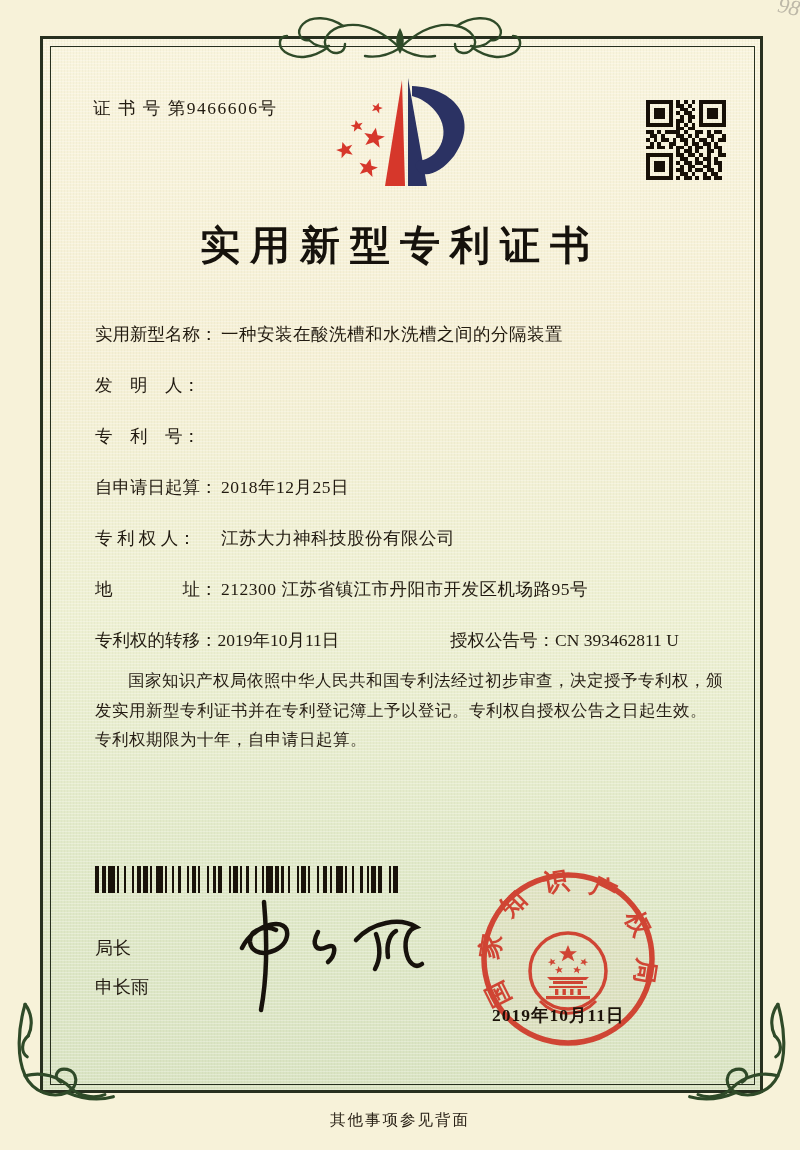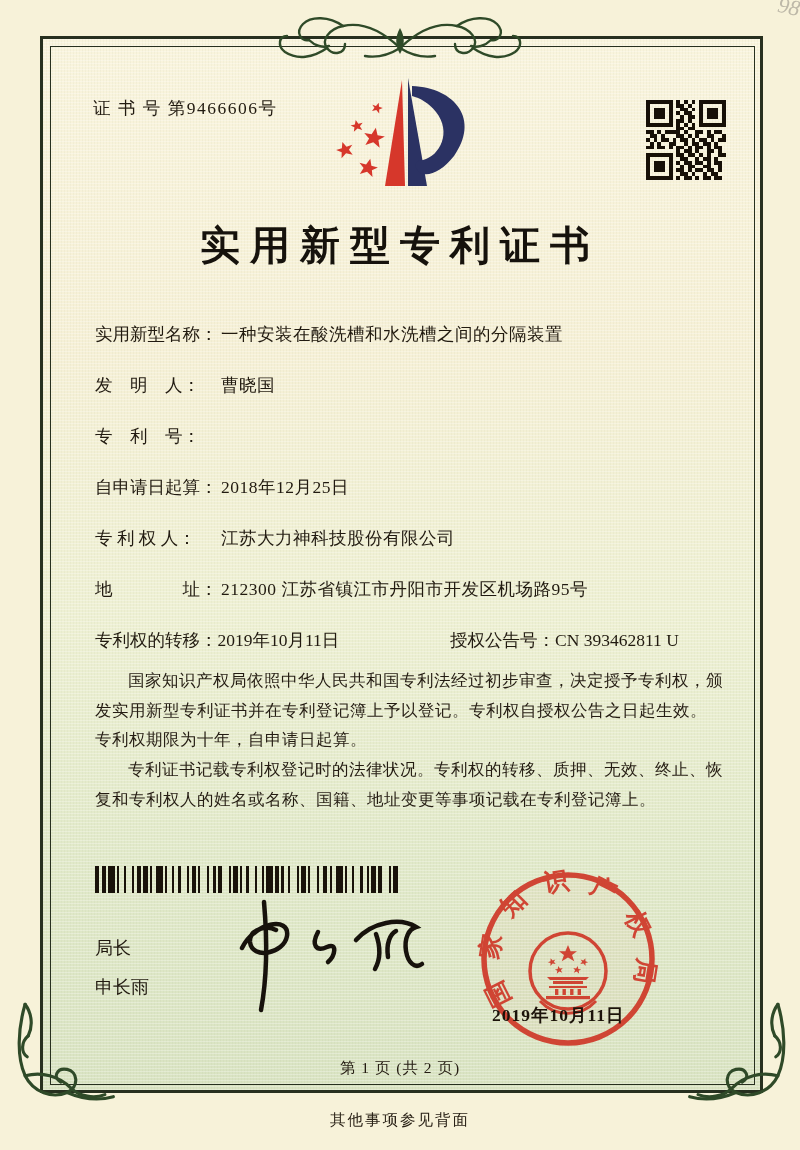--- a/index.html
+++ b/index.html
@@ -371,21 +371,20 @@
 
     <div class="title">实用新型专利证书</div>
 
     <div class="fields">
       <div class="frow">
         <span class="flabel">实用新型名称：</span>
         <span class="fvalue">一种安装在酸洗槽和水洗槽之间的分隔装置</span>
       </div>
       <div class="frow">
         <span class="flabel">发　明　人：</span>
-        <span class="fvalue">曹晓国</span>
       </div>
       <div class="frow">
         <span class="flabel">专　利　号：</span>
       </div>
       <div class="frow">
         <span class="flabel">自申请日起算：</span>
         <span class="fvalue">2018年12月25日</span>
       </div>
       <div class="frow">
         <span class="flabel">专 利 权 人：</span>
@@ -396,21 +395,20 @@
         <span class="fvalue">212300 江苏省镇江市丹阳市开发区机场路95号</span>
       </div>
       <div class="frow grant">
         <span class="grant-left"><span>专利权的转移：</span><span>2019年10月11日</span></span>
         <span class="grant-right"><span>授权公告号：</span><span>CN 393462811 U</span></span>
       </div>
     </div>
 
     <div class="paras">
       <p>国家知识产权局依照中华人民共和国专利法经过初步审查，决定授予专利权，颁发实用新型专利证书并在专利登记簿上予以登记。专利权自授权公告之日起生效。专利权期限为十年，自申请日起算。</p>
-      <p>专利证书记载专利权登记时的法律状况。专利权的转移、质押、无效、终止、恢复和专利权人的姓名或名称、国籍、地址变更等事项记载在专利登记簿上。</p>
     </div>
 
     <div class="barcode">
         <b class="bar" style="width: 4.4px;"></b>
         <b class="gap" style="width: 2.2px;"></b>
         <b class="bar" style="width: 4.4px;"></b>
         <b class="gap" style="width: 2.2px;"></b>
         <b class="bar" style="width: 6.6px;"></b>
         <b class="gap" style="width: 2.2px;"></b>
         <b class="bar" style="width: 2.2px;"></b>
@@ -528,17 +526,16 @@
         <path d="M -21,6 L 21,6 L 18,9 L -18,9 Z"></path>
         <rect x="-15" y="10" width="30" height="3"></rect>
         <path d="M -19,15 h38 v2 h-38 z"></path>
         <path d="M -13,18 h3.4 v6 h-3.4 z M -5.5,18 h3.4 v6 h-3.4 z M 2.1,18 h3.4 v6 h-3.4 z M 9.6,18 h3.4 v6 h-3.4 z"></path>
         <path d="M -22,25 h44 v3.2 h-44 z"></path>
         <path d="M -28,30 A 38 38 0 0 0 28,30" fill="none" stroke="#cf3929" stroke-width="3"></path>
       </g>
     </svg>
     <div class="seal-date">2019年10月11日</div>
 
-    <div class="page-num">第 1 页 (共 2 页)</div>
     <div class="back-note">其他事项参见背面</div>
 
   </div>
 </div>
 
 </body></html>

